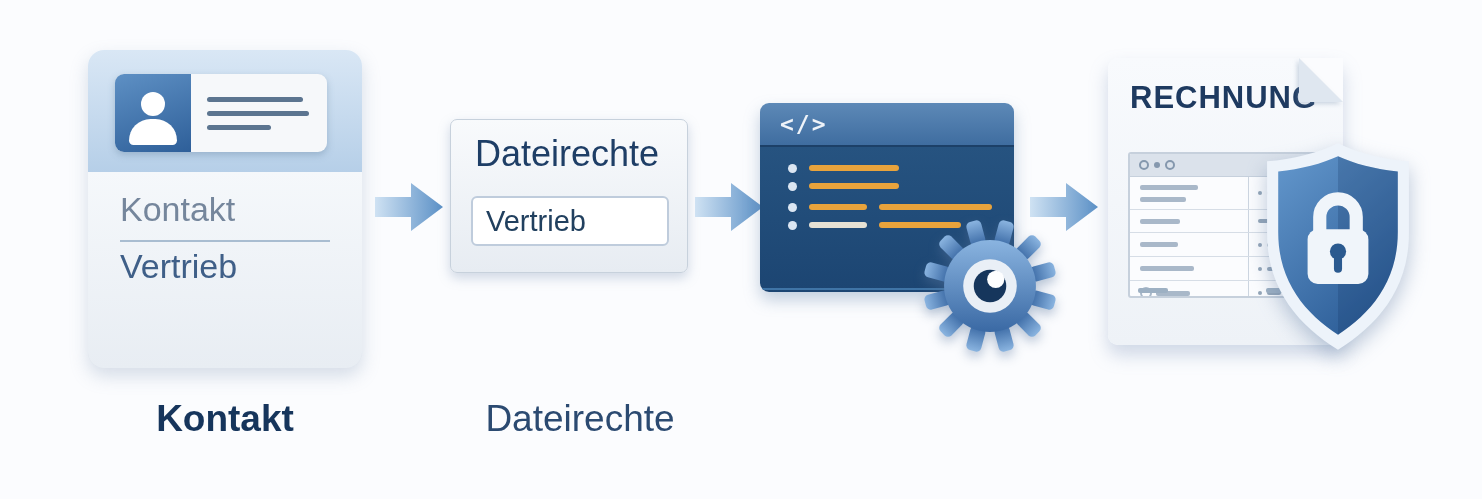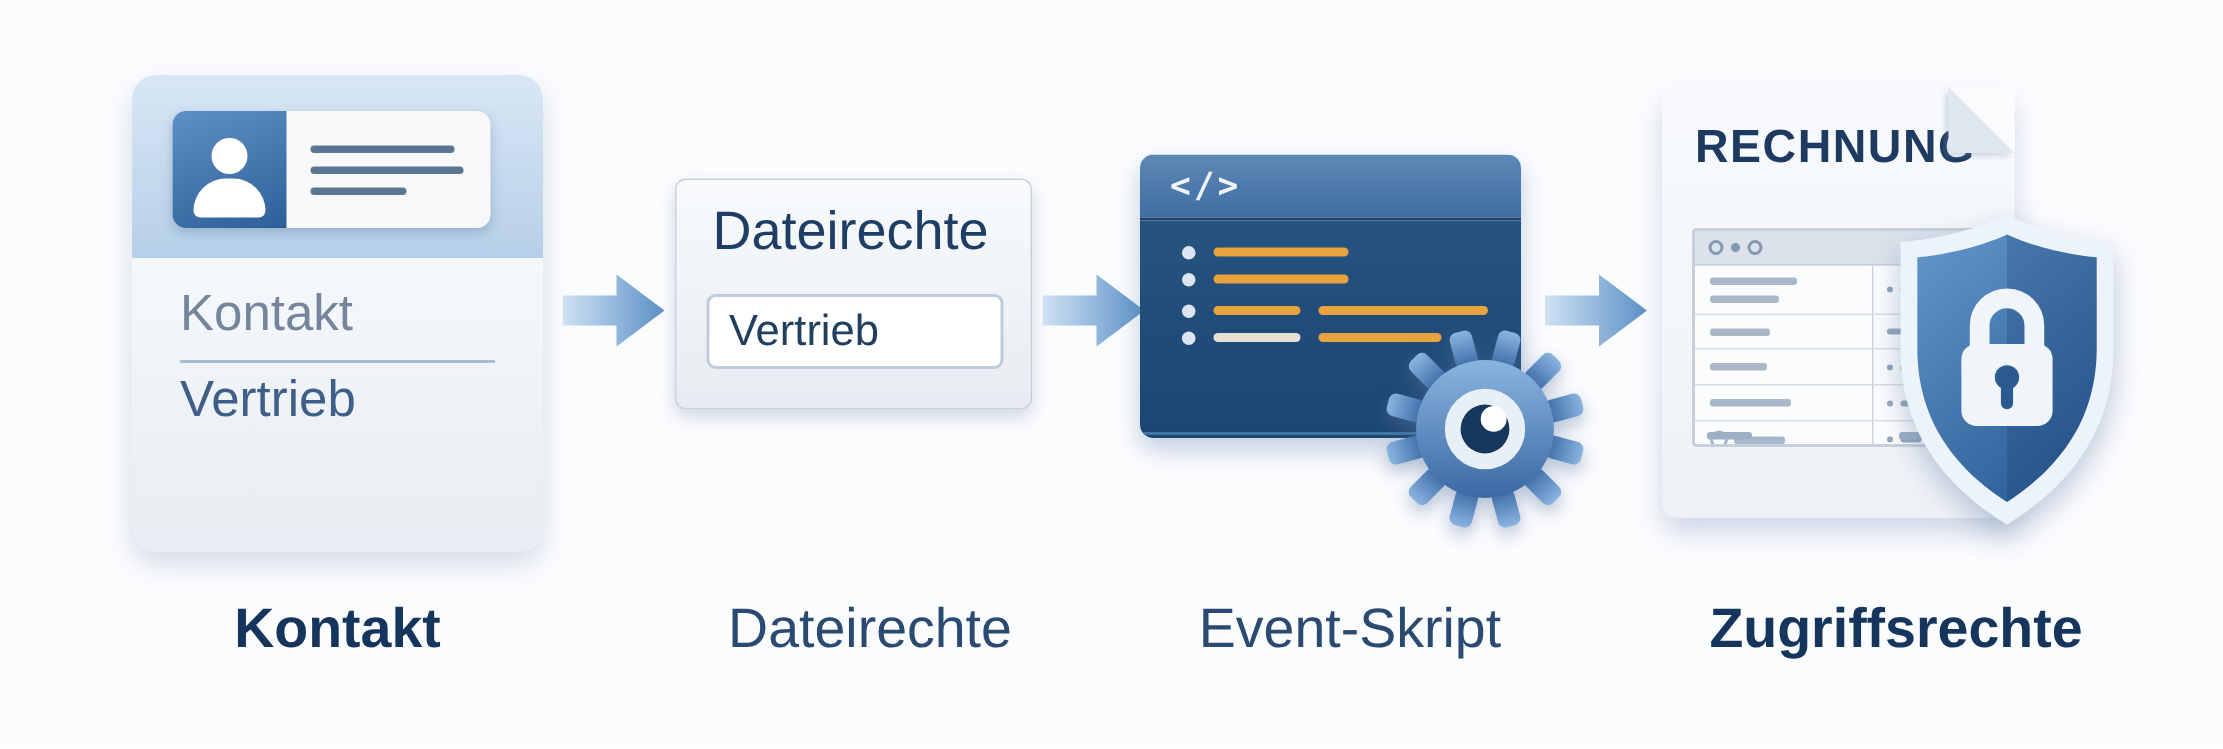--- a/index.html
+++ b/index.html
@@ -285,16 +285,14 @@
     <g>
       <path d="M57 90 V76 a18 18 0 0 1 36 0 V90" stroke="#f0f5fa" stroke-width="13" fill="none" stroke-linecap="round"></path>
       <rect x="45" y="88" width="60" height="54" rx="10" fill="#f0f5fa"></rect>
       <circle cx="75" cy="110" r="8" fill="#2b5a8f"></circle>
       <rect x="71" y="113" width="8" height="18" rx="4" fill="#2b5a8f"></rect>
     </g>
   </svg>
 
   <div class="caption bold" style="left:88px;width:274px">Kontakt</div>
   <div class="caption reg" style="left:460px;width:240px">Dateirechte</div>
-  <div class="caption reg" style="left:780px;width:240px">Event-Skript</div>
-  <div class="caption bold" style="left:1110px;width:308px">Zugriffsrechte</div>
 
 </div>
 
 </body></html>

